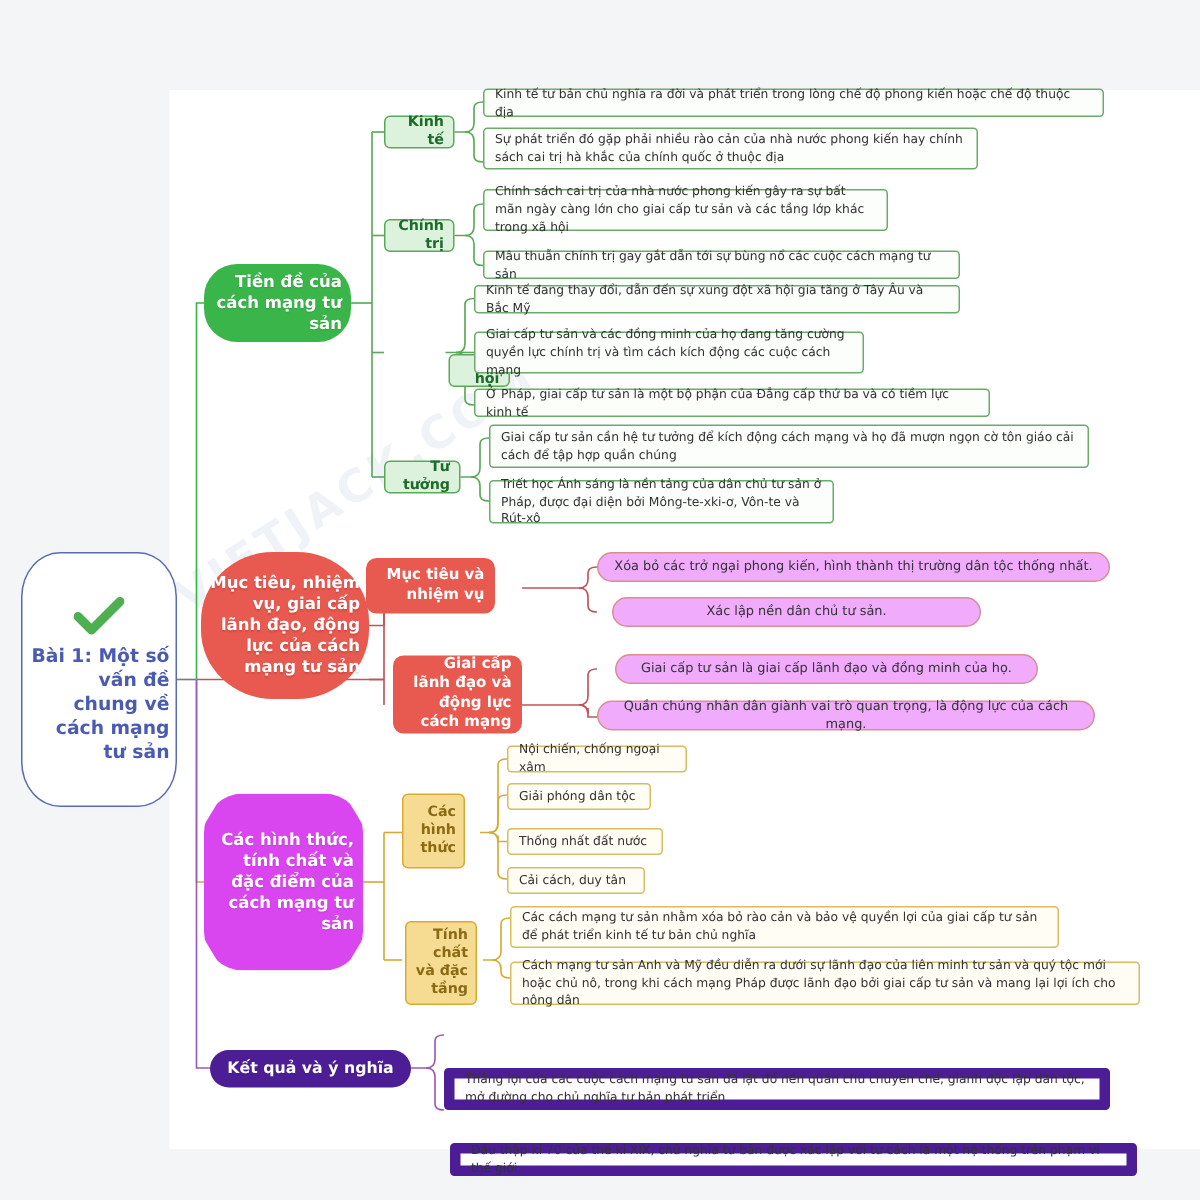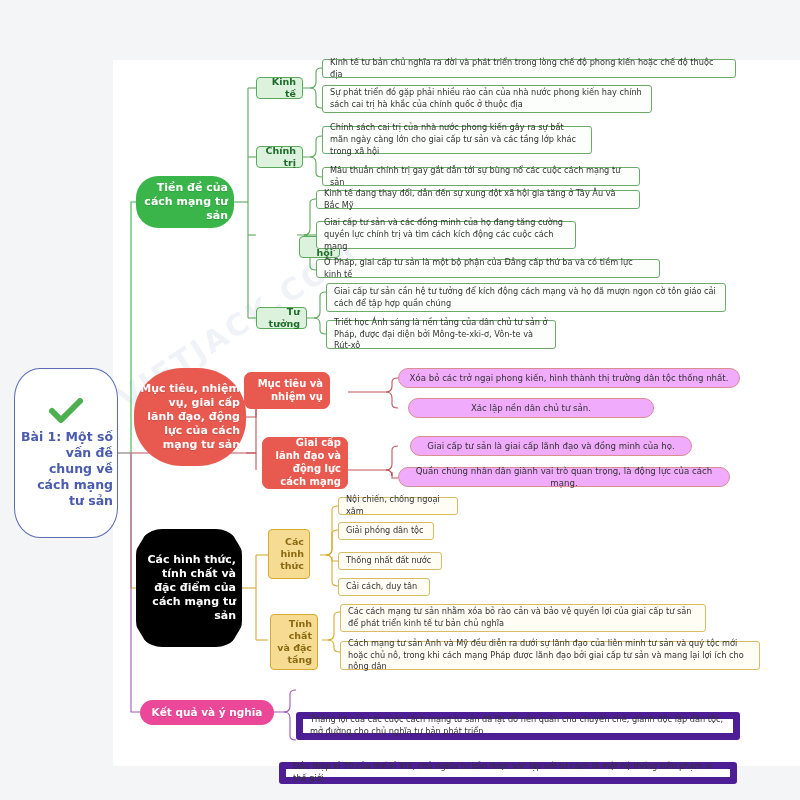--- a/index.html
+++ b/index.html
@@ -46,24 +46,24 @@
   }
   .check{width:34px;height:26px;margin-bottom:5px;}
 
   
   .main{
     color:#fff;font-weight:bold;font-size:11px;padding:4px 6px;
     text-shadow:0 1px 1px rgba(0,0,0,.12);
   }
   .main.green  {left:136px;top:176px;width:98px;height:52px;background:#39b54a;border-radius:22px;}
   .main.red    {left:134px;top:368px;width:112px;height:98px;background:#e8594f;border-radius:48px/46px;}
-  .main.yellow {left:136px;top:529px;width:106px;height:118px;background:#000000;
+  .main.yellow {left:136px;top:529px;width:106px;height:118px;background:#d946ef;
                 border-radius:26px;
                 clip-path:polygon(0 18%,12% 0,88% 0,100% 18%,100% 82%,88% 100%,12% 100%,0 82%);}
-  .main.purple {left:140px;top:700px;width:134px;height:25px;background:#ec4899;border-radius:13px;font-size:10.5px;}
+  .main.purple {left:140px;top:700px;width:134px;height:25px;background:#4c1d95;border-radius:13px;font-size:10.5px;}
 
   
   .sub{box-sizing:border-box;font-weight:bold;}
   .sub.g{
     background:#ddf2dd;border:1px solid #5aa85a;border-radius:4px;
     color:#1d6b2a;font-size:9.5px;padding:3px 6px;
   }
   .sub.r{
     background:#e8594f;border:1px solid #e8594f;border-radius:7px;
     color:#fff;font-size:10px;padding:4px 6px;
@@ -200,15 +200,15 @@
   <div class="leaf y" style="left:338px;top:522px;width:96px;height:18px;">Giải phóng dân tộc</div>
   <div class="leaf y" style="left:338px;top:552px;width:104px;height:18px;">Thống nhất đất nước</div>
   <div class="leaf y" style="left:338px;top:578px;width:92px;height:18px;">Cải cách, duy tân</div>
 
   <div class="node sub y" style="left:270px;top:614px;width:48px;height:56px;flex-direction:column;">Tính chất và đặc tầng</div>
   <div class="leaf y" style="left:340px;top:604px;width:366px;height:28px;">Các cách mạng tư sản nhằm xóa bỏ rào cản và bảo vệ quyền lợi của giai cấp tư sản để phát triển kinh tế tư bản chủ nghĩa</div>
   <div class="leaf y" style="left:340px;top:641px;width:420px;height:29px;">Cách mạng tư sản Anh và Mỹ đều diễn ra dưới sự lãnh đạo của liên minh tư sản và quý tộc mới hoặc chủ nô, trong khi cách mạng Pháp được lãnh đạo bởi giai cấp tư sản và mang lại lợi ích cho nông dân</div>
 
   <div class="node main purple">Kết quả và ý nghĩa</div>
   <div class="leaf p" style="left:296px;top:681px;width:444px;height:28px;">Thắng lợi của các cuộc cách mạng tư sản đã lật đổ nền quân chủ chuyên chế, giành độc lập dân tộc, mở đường cho chủ nghĩa tư bản phát triển</div>
-  <div class="leaf p" style="left:279px;top:731px;width:458px;height:19px;">Đầu thập kỉ 70 của thế kỉ XIX, chủ nghĩa tư bản được xác lập với tư cách là một hệ thống trên phạm vi thế giới</div>
+  <div class="leaf p" style="left:300px;top:731px;width:458px;height:19px;">Đầu thập kỉ 70 của thế kỉ XIX, chủ nghĩa tư bản được xác lập với tư cách là một hệ thống trên phạm vi thế giới</div>
 
 </div>
 
 </body></html>

